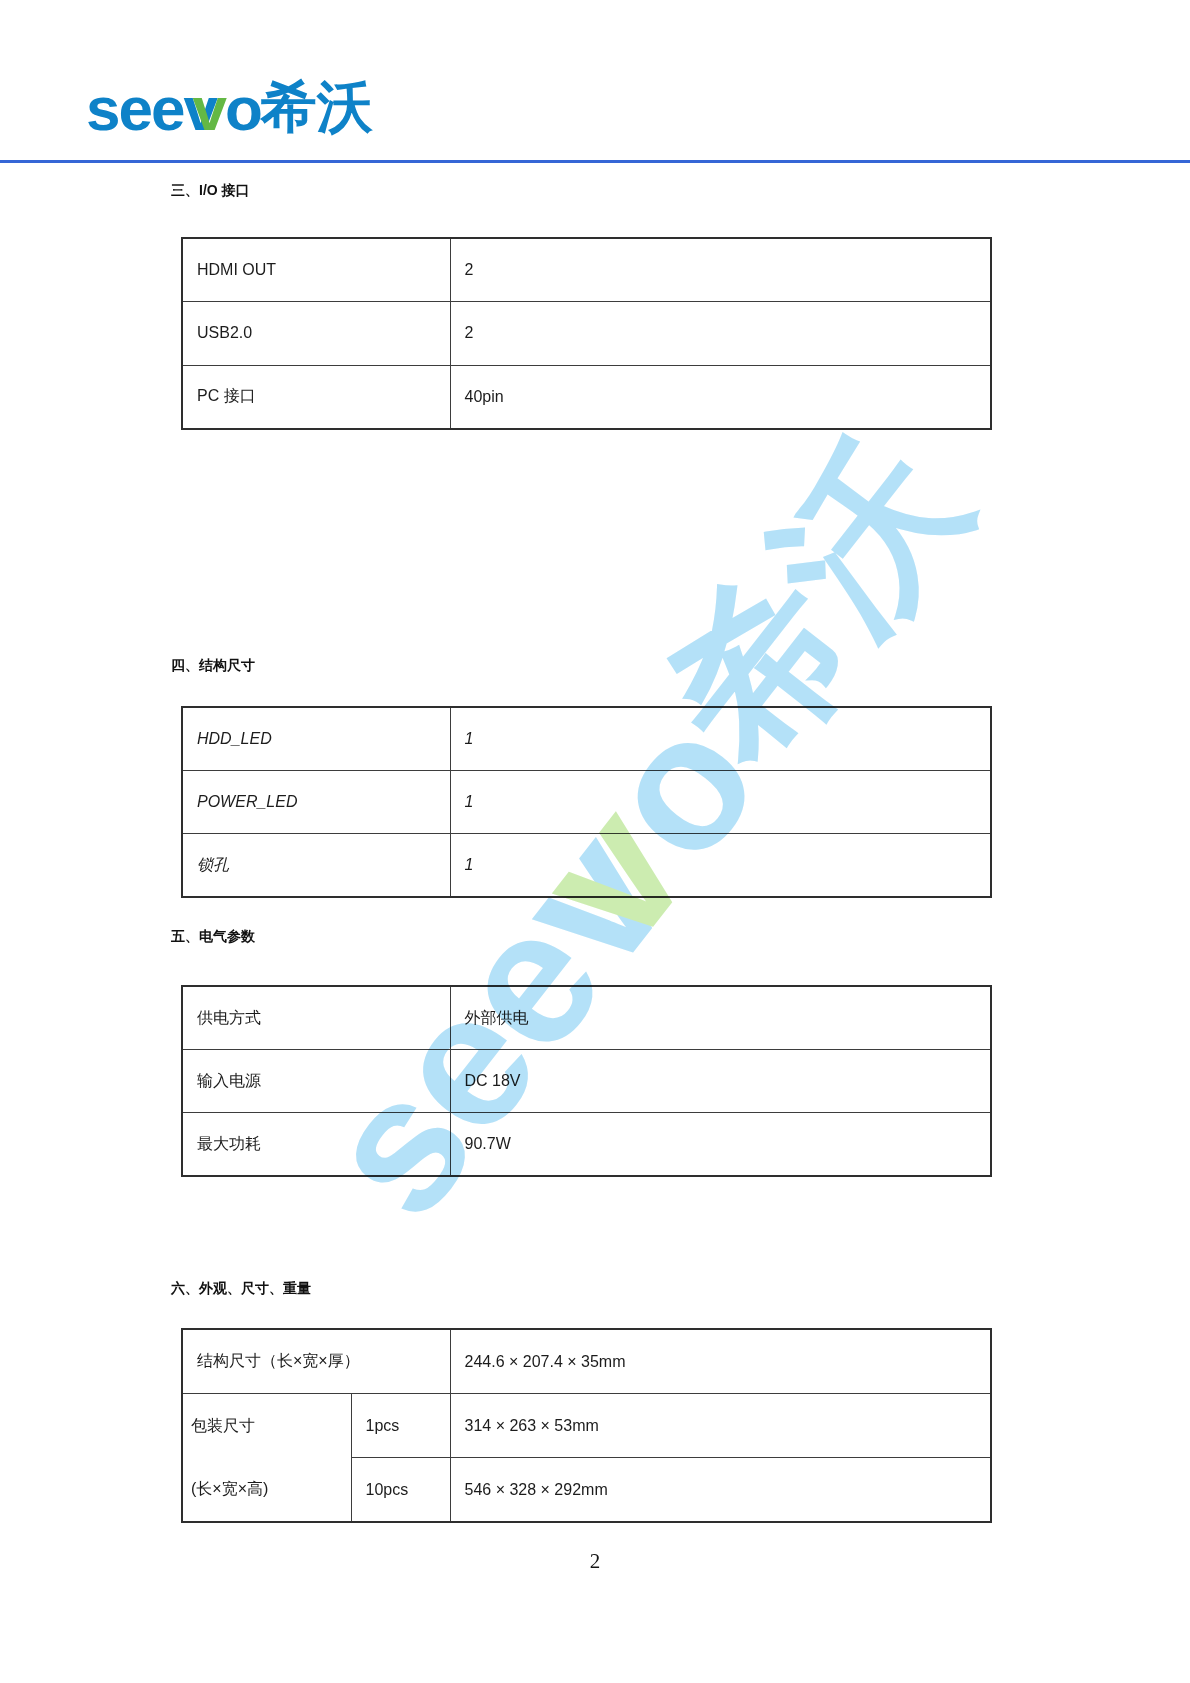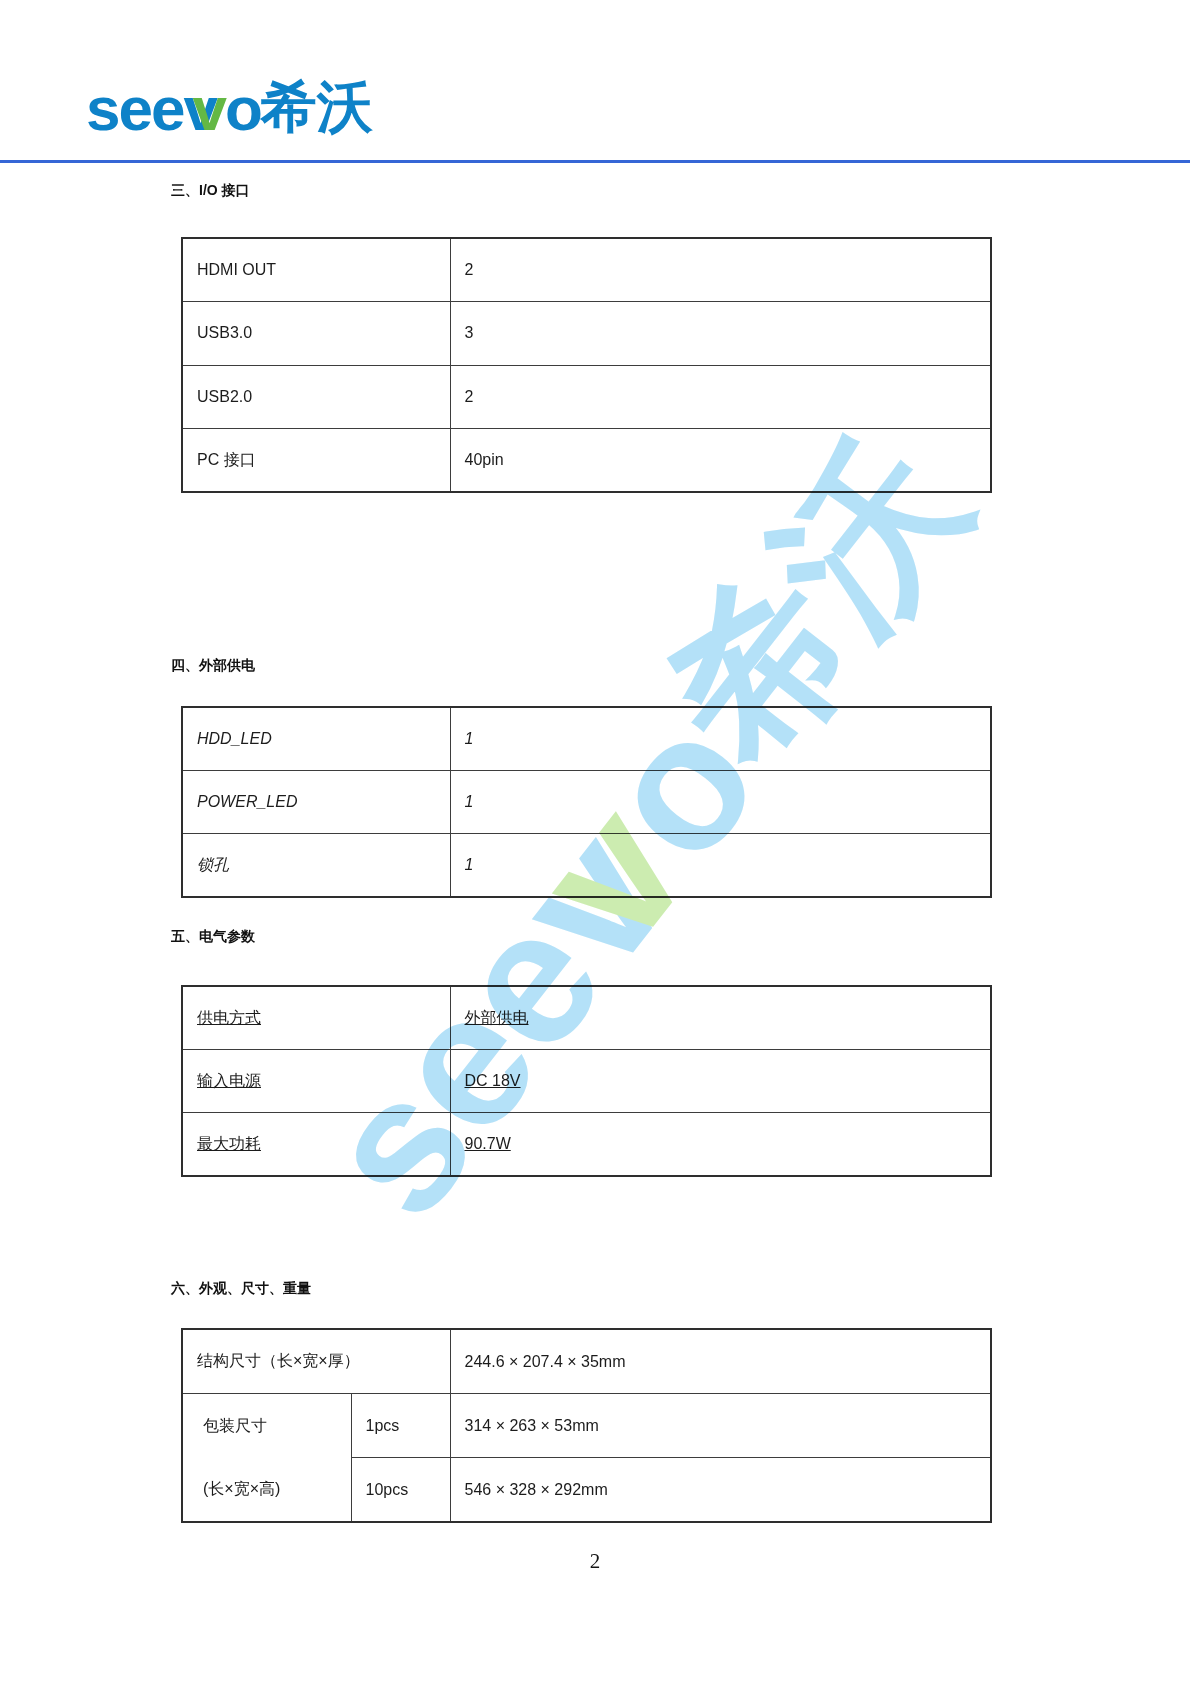--- a/index.html
+++ b/index.html
@@ -36,24 +36,24 @@
   
   .sec-title{position:absolute;left:171px;font-size:14px;font-weight:bold;
              color:#111;white-space:nowrap;}
   .spec-table{position:absolute;left:181px;border-collapse:collapse;table-layout:fixed;
               width:809px;border:2px solid #2e2e2e;background:transparent;}
   .spec-table td{border:1.5px solid var(--table-border);vertical-align:middle;
                  font-size:16px;color:var(--text);padding:0 0 0 14px;
                  overflow:hidden;white-space:nowrap;}
   .t1 td{height:62.3px;}
   .t2 td{height:62px;font-style:italic;}
-  .t3 td{height:62px;text-decoration:underline;}
+  .t3 td{height:62px;}
   .t4 td{height:63px;margin-left:32px;}
   .pkg-cell{padding:0 !important;}
-  .pkg-cell .pkg-line{height:63px;display:flex;align-items:center;padding-left:20px;}
+  .pkg-cell .pkg-line{height:63px;display:flex;align-items:center;padding-left:8px;}
 
   
   .page-number{position:absolute;left:0;top:1549px;width:1190px;text-align:center;
                font-family:"Liberation Serif","DejaVu Serif",serif;
                font-size:21px;color:#151515;}
 </style>
 </head>
 <body>
 
 <div class="page">
@@ -68,35 +68,31 @@
     <colgroup>
         <col style="width:268px">
         <col style="width:541px">
       </colgroup>
     <tbody>
         <tr>
       <td>HDMI OUT</td>
       <td>2</td>
     </tr>
     <tr>
-      <td>USB3.0</td>
-      <td>3</td>
-    </tr>
-    <tr>
       <td>USB2.0</td>
       <td>2</td>
     </tr>
     <tr>
       <td>PC 接口</td>
       <td>40pin</td>
     </tr>
   </tbody>
     </table>
 
-  <div class="sec-title" style="top:657px">四、外部供电</div>
+  <div class="sec-title" style="top:657px">四、结构尺寸</div>
   <table class="spec-table t2" style="top:706px">
     <colgroup>
         <col style="width:268px">
         <col style="width:541px">
       </colgroup>
     <tbody>
         <tr>
       <td>HDD_LED</td>
       <td>1</td>
     </tr>

